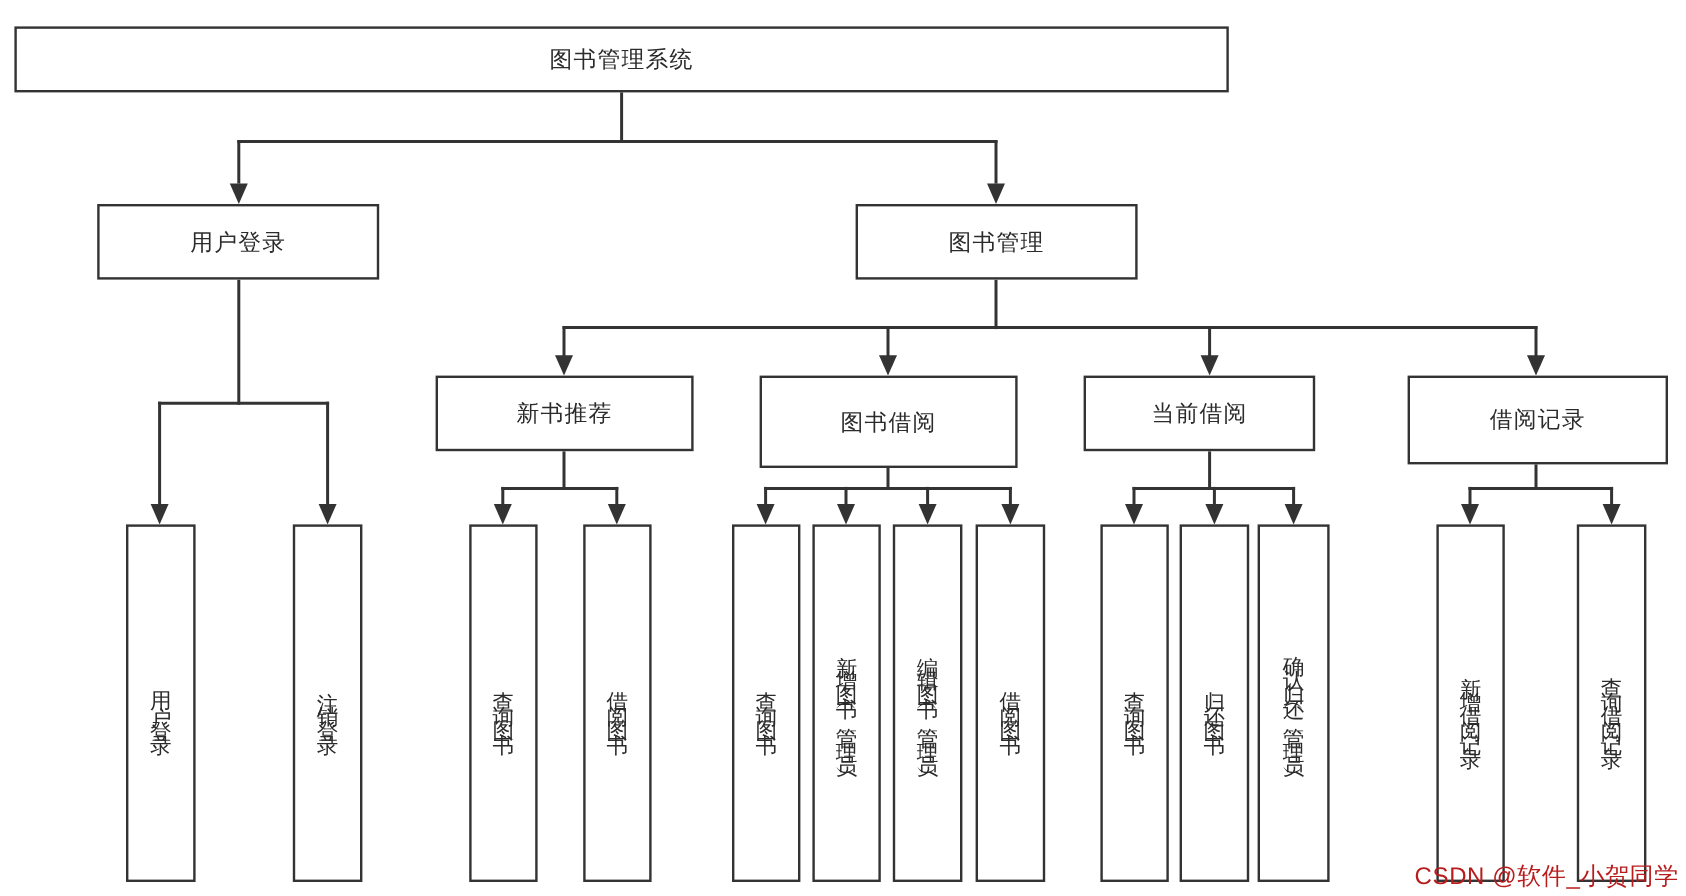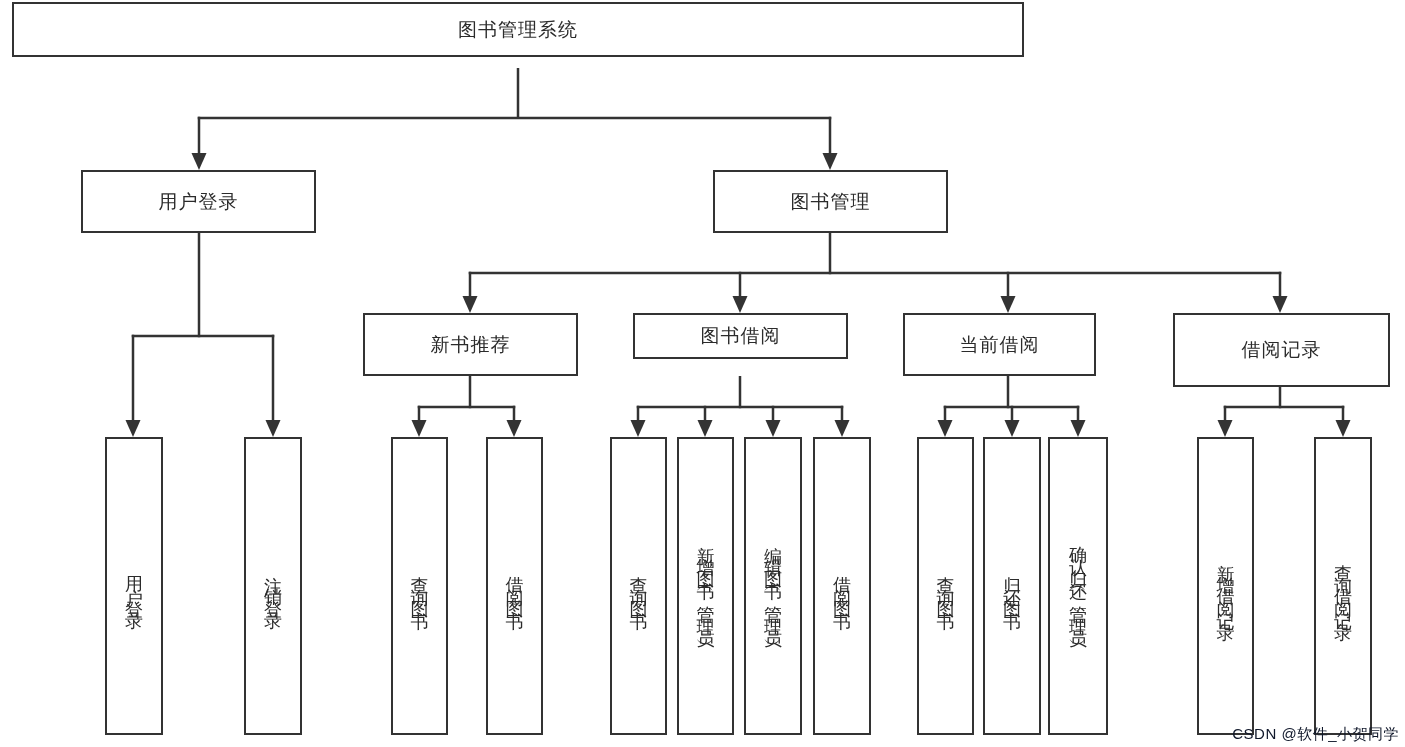--- a/index.html
+++ b/index.html
@@ -42,46 +42,46 @@
     height: 298px;
   }
   .leaf .vtext {
     writing-mode: vertical-rl;
     font-size: 18px;
     letter-spacing: 12px;
     line-height: 1;
     white-space: nowrap;
   }
   
-  .n-root      { left: 12px;   top: 2px;  width: 1012px; height: 55px; }
+  .n-root      { left: 12px;   top: 22px;  width: 1012px; height: 55px; }
   .n-login     { left: 81px;   top: 170px; width: 235px;  height: 63px; }
   .n-mgmt      { left: 713px;  top: 170px; width: 235px;  height: 63px; }
   .n-recommend { left: 363px;  top: 313px; width: 215px;  height: 63px; }
-  .n-borrow    { left: 633px;  top: 313px; width: 215px;  height: 46px; }
+  .n-borrow    { left: 633px;  top: 313px; width: 215px;  height: 77px; }
   .n-current   { left: 903px;  top: 313px; width: 193px;  height: 63px; }
   .n-records   { left: 1173px; top: 313px; width: 217px;  height: 74px; }
   .lf-login-0  { left: 105px;  width: 58px; }
   .lf-login-1  { left: 244px;  width: 58px; }
   .lf-rec-0    { left: 391px;  width: 57px; }
   .lf-rec-1    { left: 486px;  width: 57px; }
   .lf-bor-0    { left: 610px;  width: 57px; }
   .lf-bor-1    { left: 677px;  width: 57px; }
   .lf-bor-2    { left: 744px;  width: 58px; }
   .lf-bor-3    { left: 813px;  width: 58px; }
   .lf-cur-0    { left: 917px;  width: 57px; }
   .lf-cur-1    { left: 983px;  width: 58px; }
   .lf-cur-2    { left: 1048px; width: 60px; }
   .lf-rcd-0    { left: 1197px; width: 57px; }
   .lf-rcd-1    { left: 1314px; width: 58px; }
   .watermark {
     position: absolute;
     right: 6px;
     bottom: 3px;
-    font-size: 15px;
-    color: #0f172a;
+    font-size: 20px;
+    color: #b91c1c;
     z-index: 5;
     letter-spacing: 0.5px;
   }
 </style>
 </head>
 <body>
 
 <div class="canvas">
 
   <svg class="connectors" viewBox="0 0 1405 747" xmlns="http://www.w3.org/2000/svg">

